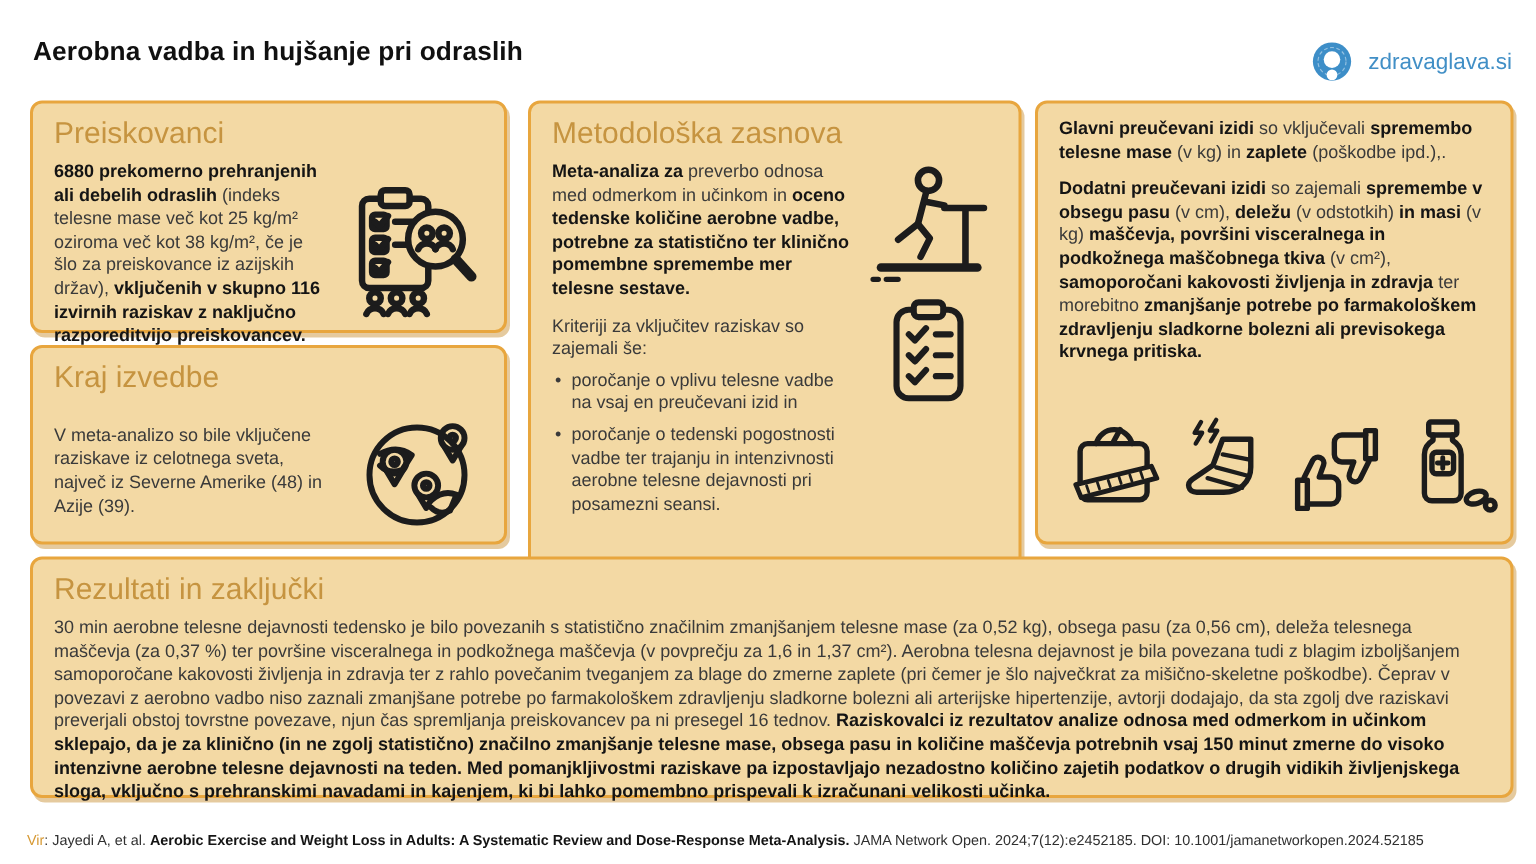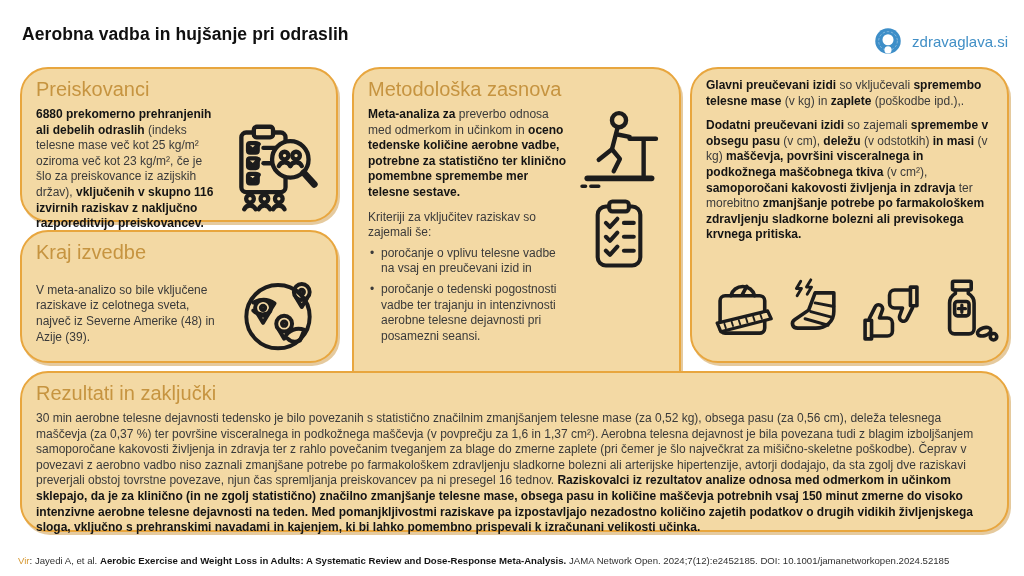--- a/index.html
+++ b/index.html
@@ -7,21 +7,21 @@
     width:1024px;height:576px;position:relative;overflow:hidden;
     background:#ffffff;color:#2b2b2b;
     font-family:"Liberation Sans", sans-serif;
   }
   .title{position:absolute;left:22px;top:24px;margin:0;font-size:17.5px;font-weight:bold;color:#101010;letter-spacing:.1px}
   .logo{position:absolute;right:16px;top:24px;display:flex;align-items:center;gap:7px}
   .logo-text{color:#418fc6;font-size:15px}
 
   .box{
     position:absolute;box-sizing:border-box;
-    background:#f3d9a4;border:2.5px solid #e8a63e;border-radius:28px;
+    background:#f3d9a4;border:2.5px solid #e8a63e;border-radius:8px;
     box-shadow:2px 3px 0 rgba(198,138,40,.45);
     padding:9px 14px 10px;
   }
   .box h2{margin:0 0 6px;font-size:20px;font-weight:normal;color:#c69440}
   .body{font-size:12px;line-height:1.3;margin:0;color:#3a3a3a}
   .body + .body{margin-top:9px}
   .b{font-weight:bold;color:#141414}
   .accent{color:#d79a35}
 
   #box-preiskovanci{left:20px;top:67px;width:318px;height:155px}
@@ -59,21 +59,21 @@
     <circle cx="20" cy="18.5" r="6.5" fill="#ffffff"></circle>
     <circle cx="20" cy="30.5" r="4.2" fill="#ffffff"></circle>
     <circle cx="20" cy="20" r="11" fill="none" stroke="#ffffff" stroke-width="0.9" opacity="0.45" stroke-dasharray="3 2"></circle>
   </svg>
   <span class="logo-text">zdravaglava.si</span>
 </div>
 
 <section class="box" id="box-preiskovanci">
   <h2>Preiskovanci</h2>
   <div class="row">
-    <p class="body text"><span class="b">6880 prekomerno prehranjenih ali debelih odraslih</span><span> (indeks telesne mase več kot 25 kg/m² oziroma več kot 23 kg/m², če je šlo za preiskovance iz azijskih držav), </span><span class="b">vključenih v skupno 116 izvirnih raziskav z naključno razporeditvijo preiskovancev.</span></p>
+    <p class="body text"><span class="b">6880 prekomerno prehranjenih ali debelih odraslih</span><span> (indeks telesne mase več kot 25 kg/m² oziroma več kot 38 kg/m², če je šlo za preiskovance iz azijskih držav), </span><span class="b">vključenih v skupno 116 izvirnih raziskav z naključno razporeditvijo preiskovancev.</span></p>
     <div class="icon">
       <svg width="96" height="96" viewBox="0 0 100 100" fill="none" stroke="#1c1c1c" stroke-width="4.5" stroke-linecap="round" stroke-linejoin="round">
         <rect x="16" y="12" width="46" height="62" rx="5"></rect>
         <rect class="fillbg" x="29" y="6" width="20" height="11" rx="3"></rect>
         <rect x="23" y="23" width="10" height="10" rx="2"></rect>
           <path d="M25 28 l3 3 6-7"></path>
           <line x1="39" y1="28" x2="55" y2="28"></line>
         <rect x="23" y="39" width="10" height="10" rx="2"></rect>
           <path d="M25 44 l3 3 6-7"></path>
           <line x1="39" y1="44" x2="50" y2="44"></line>

